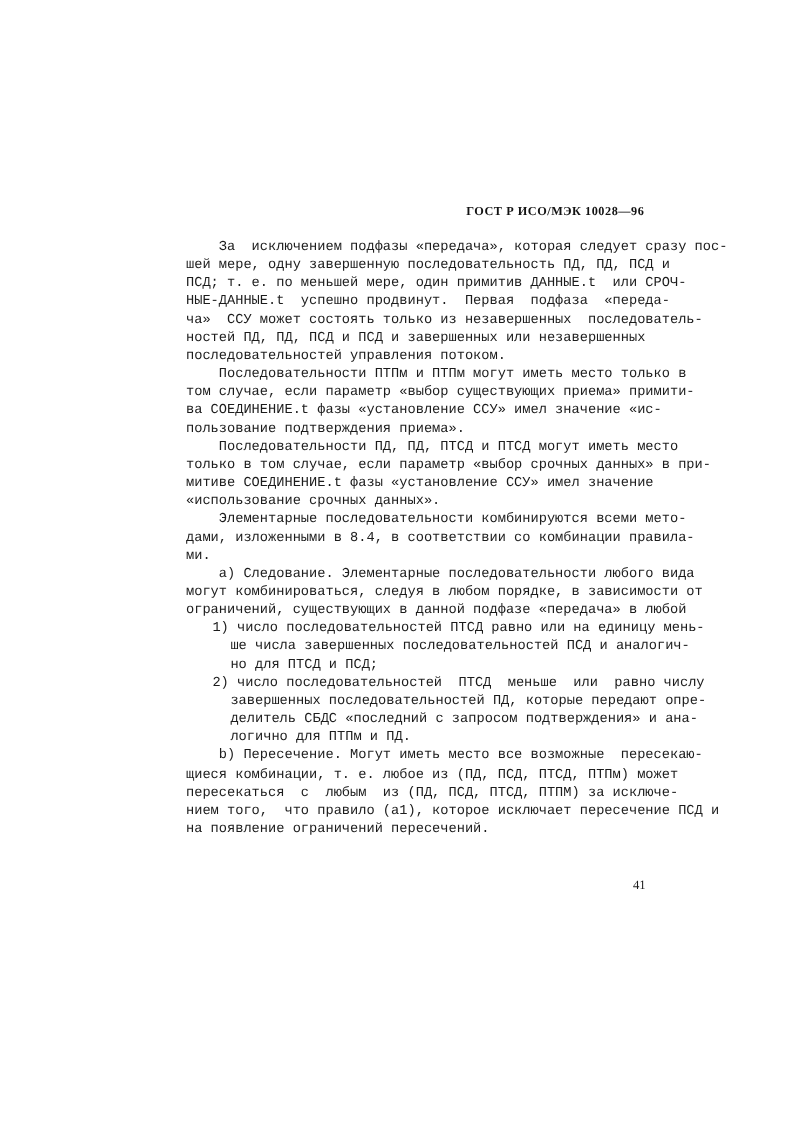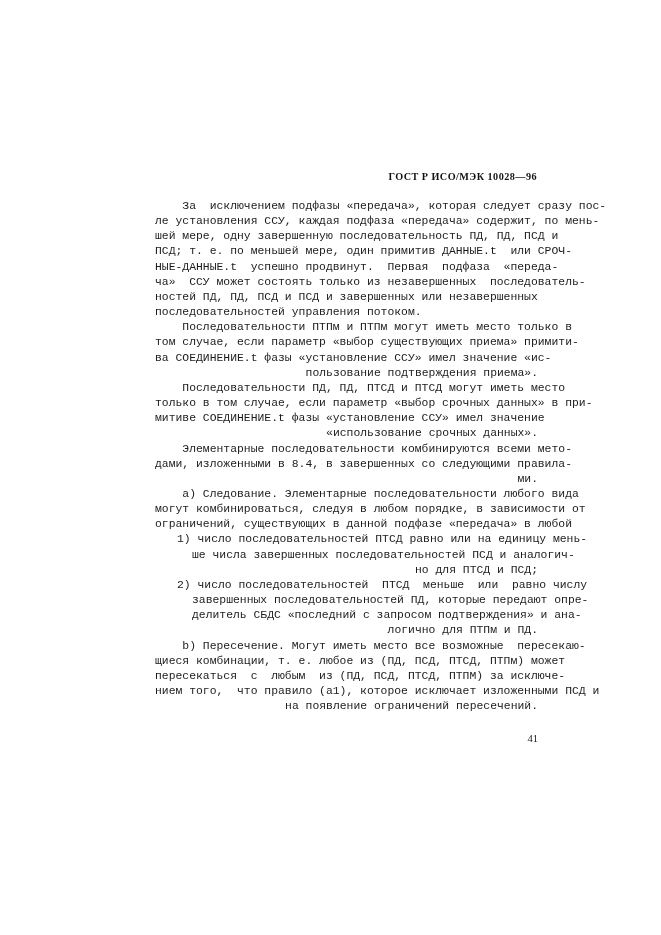--- a/index.html
+++ b/index.html
@@ -67,40 +67,38 @@
     font-size: 11.4px;
     line-height: 15.15px;
     color: #1c1c1c;
     font-family: Liberation Mono, monospace;
   }
   .block {
     margin: 0 0 0 0;
   }
   .block + .block {
     margin-top: 0;
-    text-align: right;
   }
   .sub {
     margin-left: 37px;
   }
   .sub .ln:first-child {
     margin-left: -15px;
   }
 </style>
 </head>
 <body>
 
 <div class="page">
 
   <div class="running-head">ГОСТ Р ИСО/МЭК 10028—96</div>
 
   <div class="text-column lines" id="text-column">
       <div class="block">
         <span class="ln">    За  исключением подфазы «передача», которая следует сразу пос-</span>
-        <span class="ln">ле установления ССУ, каждая подфаза «передача» содержит, по мень-</span>
         <span class="ln">шей мере, одну завершенную последовательность ПД, ПД, ПСД и</span>
         <span class="ln">ПСД; т. е. по меньшей мере, один примитив ДАННЫЕ.t  или СРОЧ-</span>
         <span class="ln">НЫЕ-ДАННЫЕ.t  успешно продвинут.  Первая  подфаза  «переда-</span>
         <span class="ln">ча»  ССУ может состоять только из незавершенных  последователь-</span>
         <span class="ln">ностей ПД, ПД, ПСД и ПСД и завершенных или незавершенных</span>
         <span class="ln">последовательностей управления потоком.</span>
       </div>
       <div class="block">
         <span class="ln">    Последовательности ПТПм и ПТПм могут иметь место только в</span>
         <span class="ln">том случае, если параметр «выбор существующих приема» примити-</span>
@@ -108,21 +106,21 @@
         <span class="ln">пользование подтверждения приема».</span>
       </div>
       <div class="block">
         <span class="ln">    Последовательности ПД, ПД, ПТСД и ПТСД могут иметь место</span>
         <span class="ln">только в том случае, если параметр «выбор срочных данных» в при-</span>
         <span class="ln">митиве СОЕДИНЕНИЕ.t фазы «установление ССУ» имел значение</span>
         <span class="ln">«использование срочных данных».</span>
       </div>
       <div class="block">
         <span class="ln">    Элементарные последовательности комбинируются всеми мето-</span>
-        <span class="ln">дами, изложенными в 8.4, в завершенных со следующими правила-</span>
+        <span class="ln">дами, изложенными в 8.4, в соответствии со комбинации правила-</span>
         <span class="ln">ми.</span>
       </div>
       <div class="block">
         <span class="ln">    a) Следование. Элементарные последовательности любого вида</span>
         <span class="ln">могут комбинироваться, следуя в любом порядке, в зависимости от</span>
         <span class="ln">ограничений, существующих в данной подфазе «передача» в любой</span>
       </div>
       <div class="block sub">
         <span class="ln">1) число последовательностей ПТСД равно или на единицу мень-</span>
         <span class="ln">ше числа завершенных последовательностей ПСД и аналогич-</span>
@@ -131,20 +129,20 @@
       <div class="block sub">
         <span class="ln">2) число последовательностей  ПТСД  меньше  или  равно числу</span>
         <span class="ln">завершенных последовательностей ПД, которые передают опре-</span>
         <span class="ln">делитель СБДС «последний с запросом подтверждения» и ана-</span>
         <span class="ln">логично для ПТПм и ПД.</span>
       </div>
       <div class="block">
         <span class="ln">    b) Пересечение. Могут иметь место все возможные  пересекаю-</span>
         <span class="ln">щиеся комбинации, т. е. любое из (ПД, ПСД, ПТСД, ПТПм) может</span>
         <span class="ln">пересекаться  с  любым  из (ПД, ПСД, ПТСД, ПТПМ) за исключе-</span>
-        <span class="ln">нием того,  что правило (a1), которое исключает изложенными ПСД и</span>
+        <span class="ln">нием того,  что правило (a1), которое исключает пересечение ПСД и</span>
         <span class="ln">на появление ограничений пересечений.</span>
       </div>
     </div>
 
   <div class="page-number">41</div>
 
 </div>
 
 </body></html>

